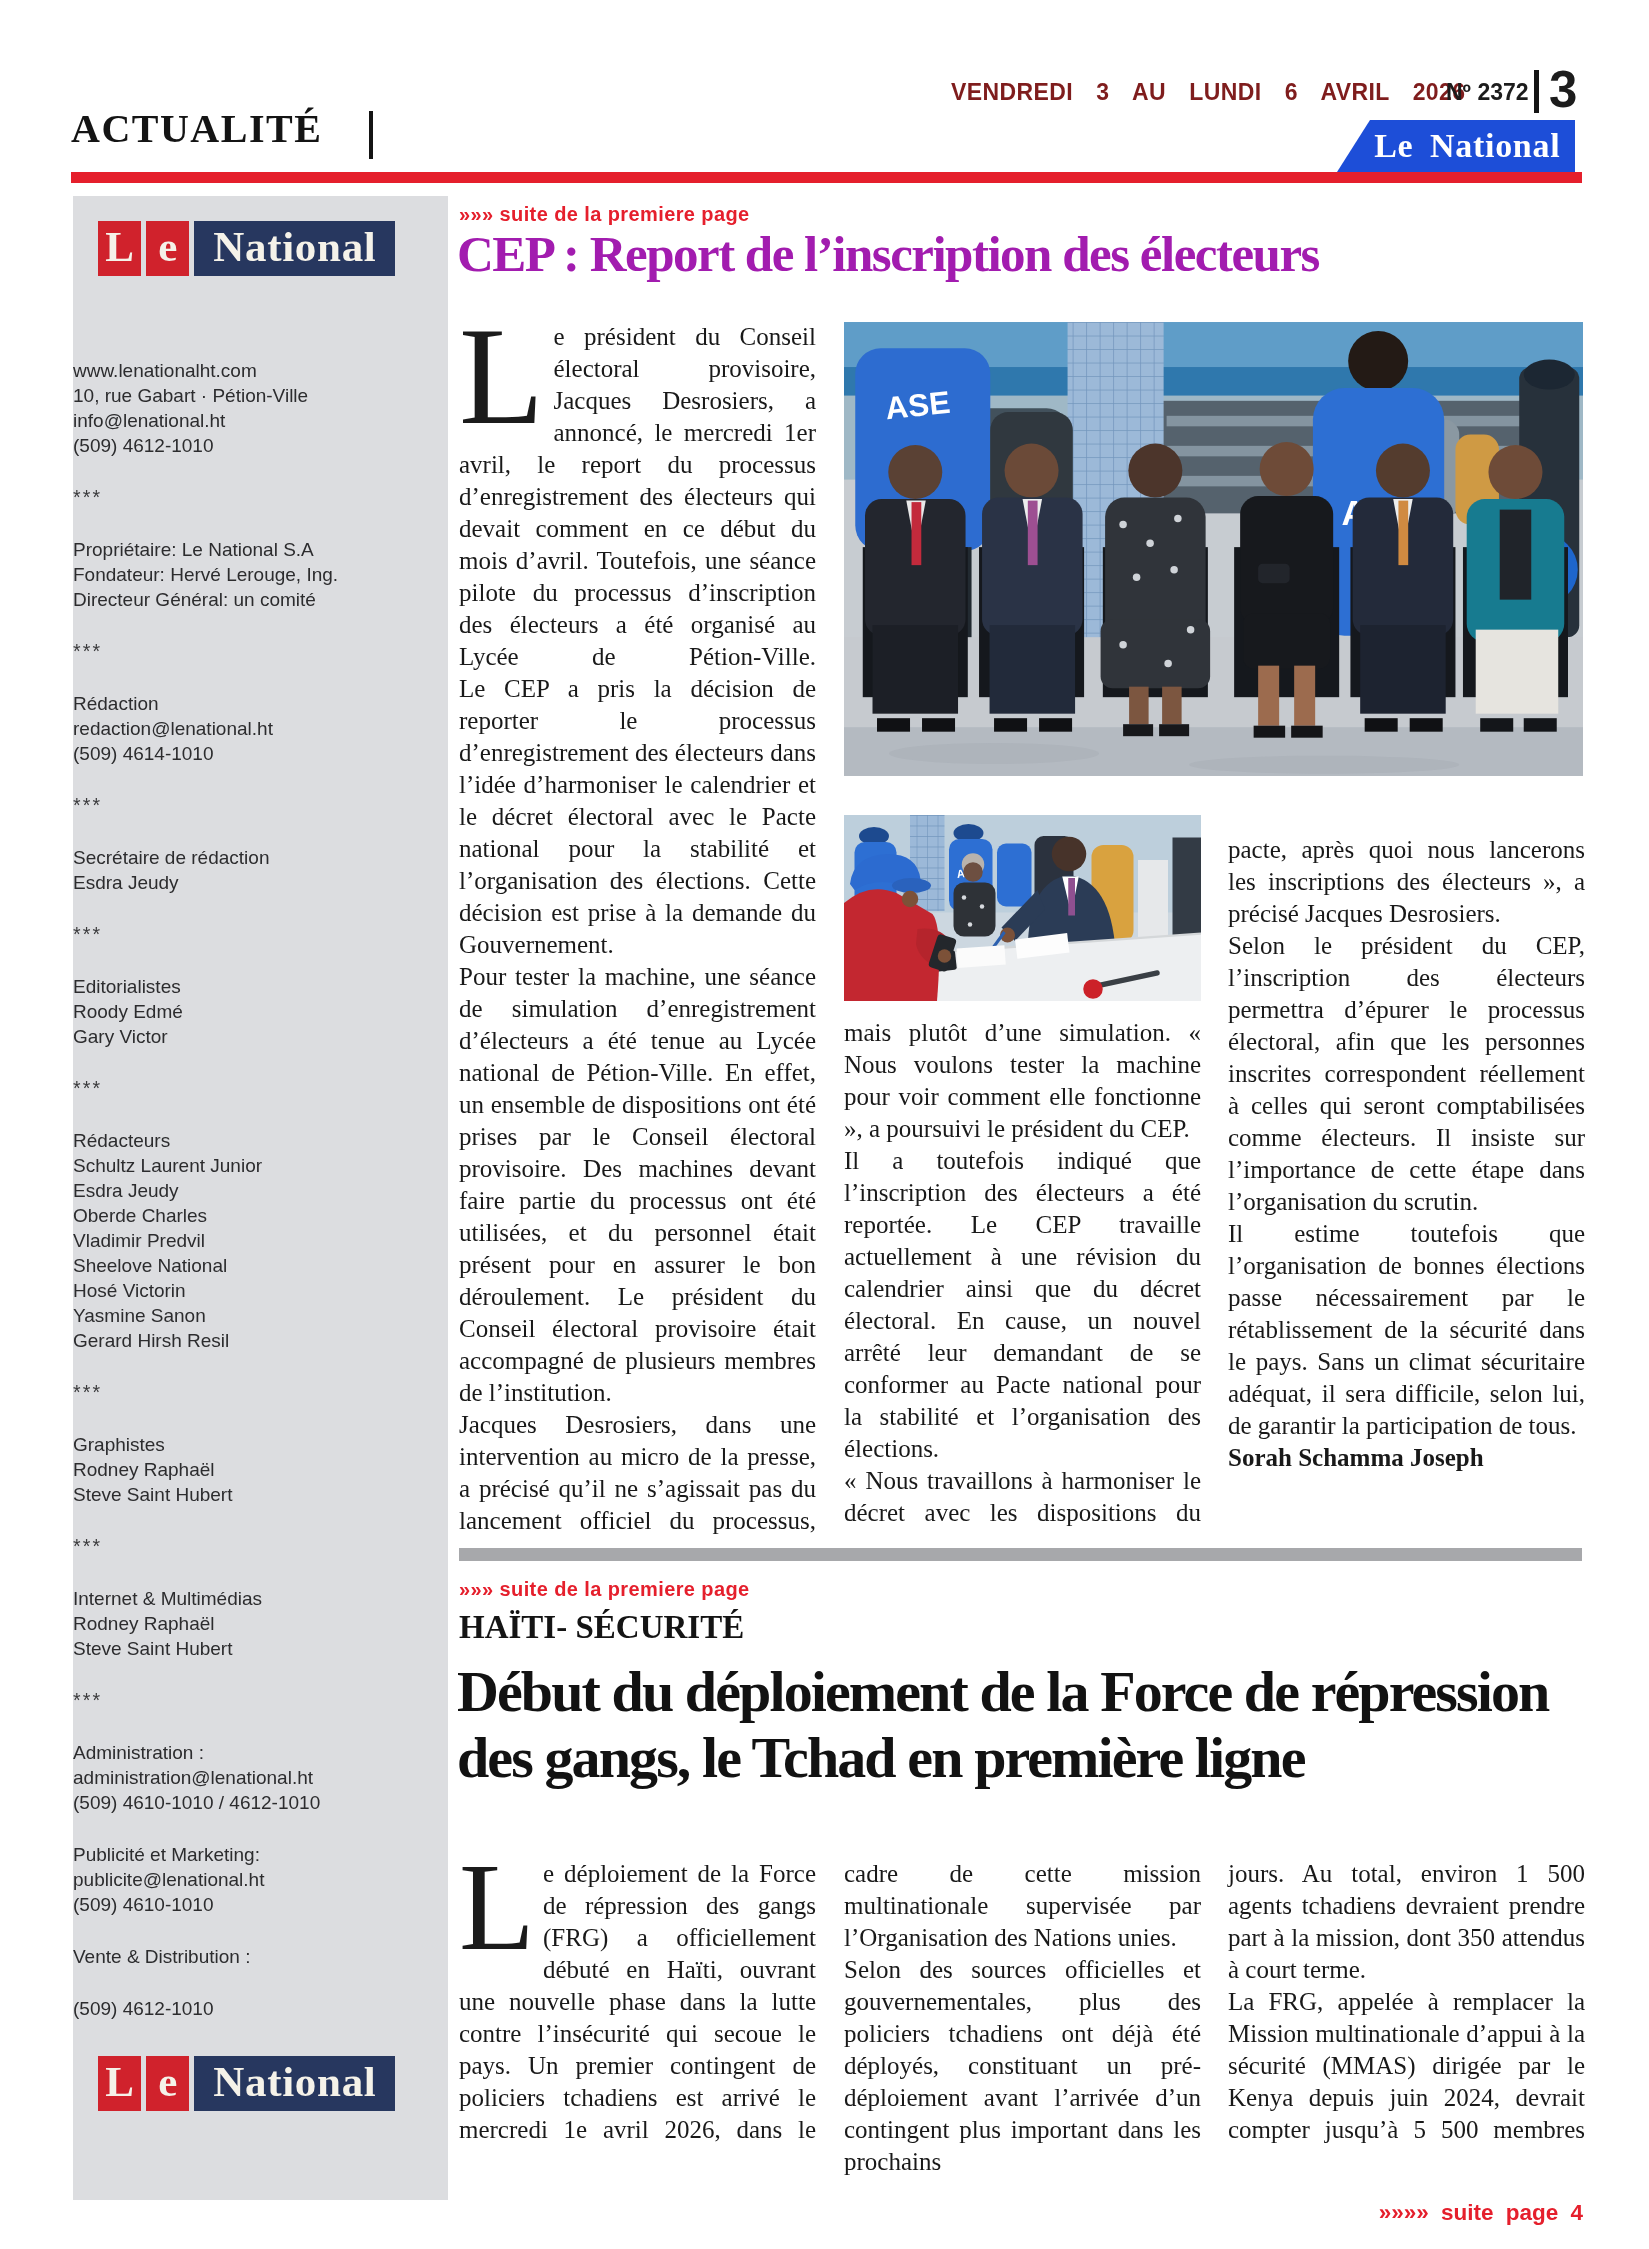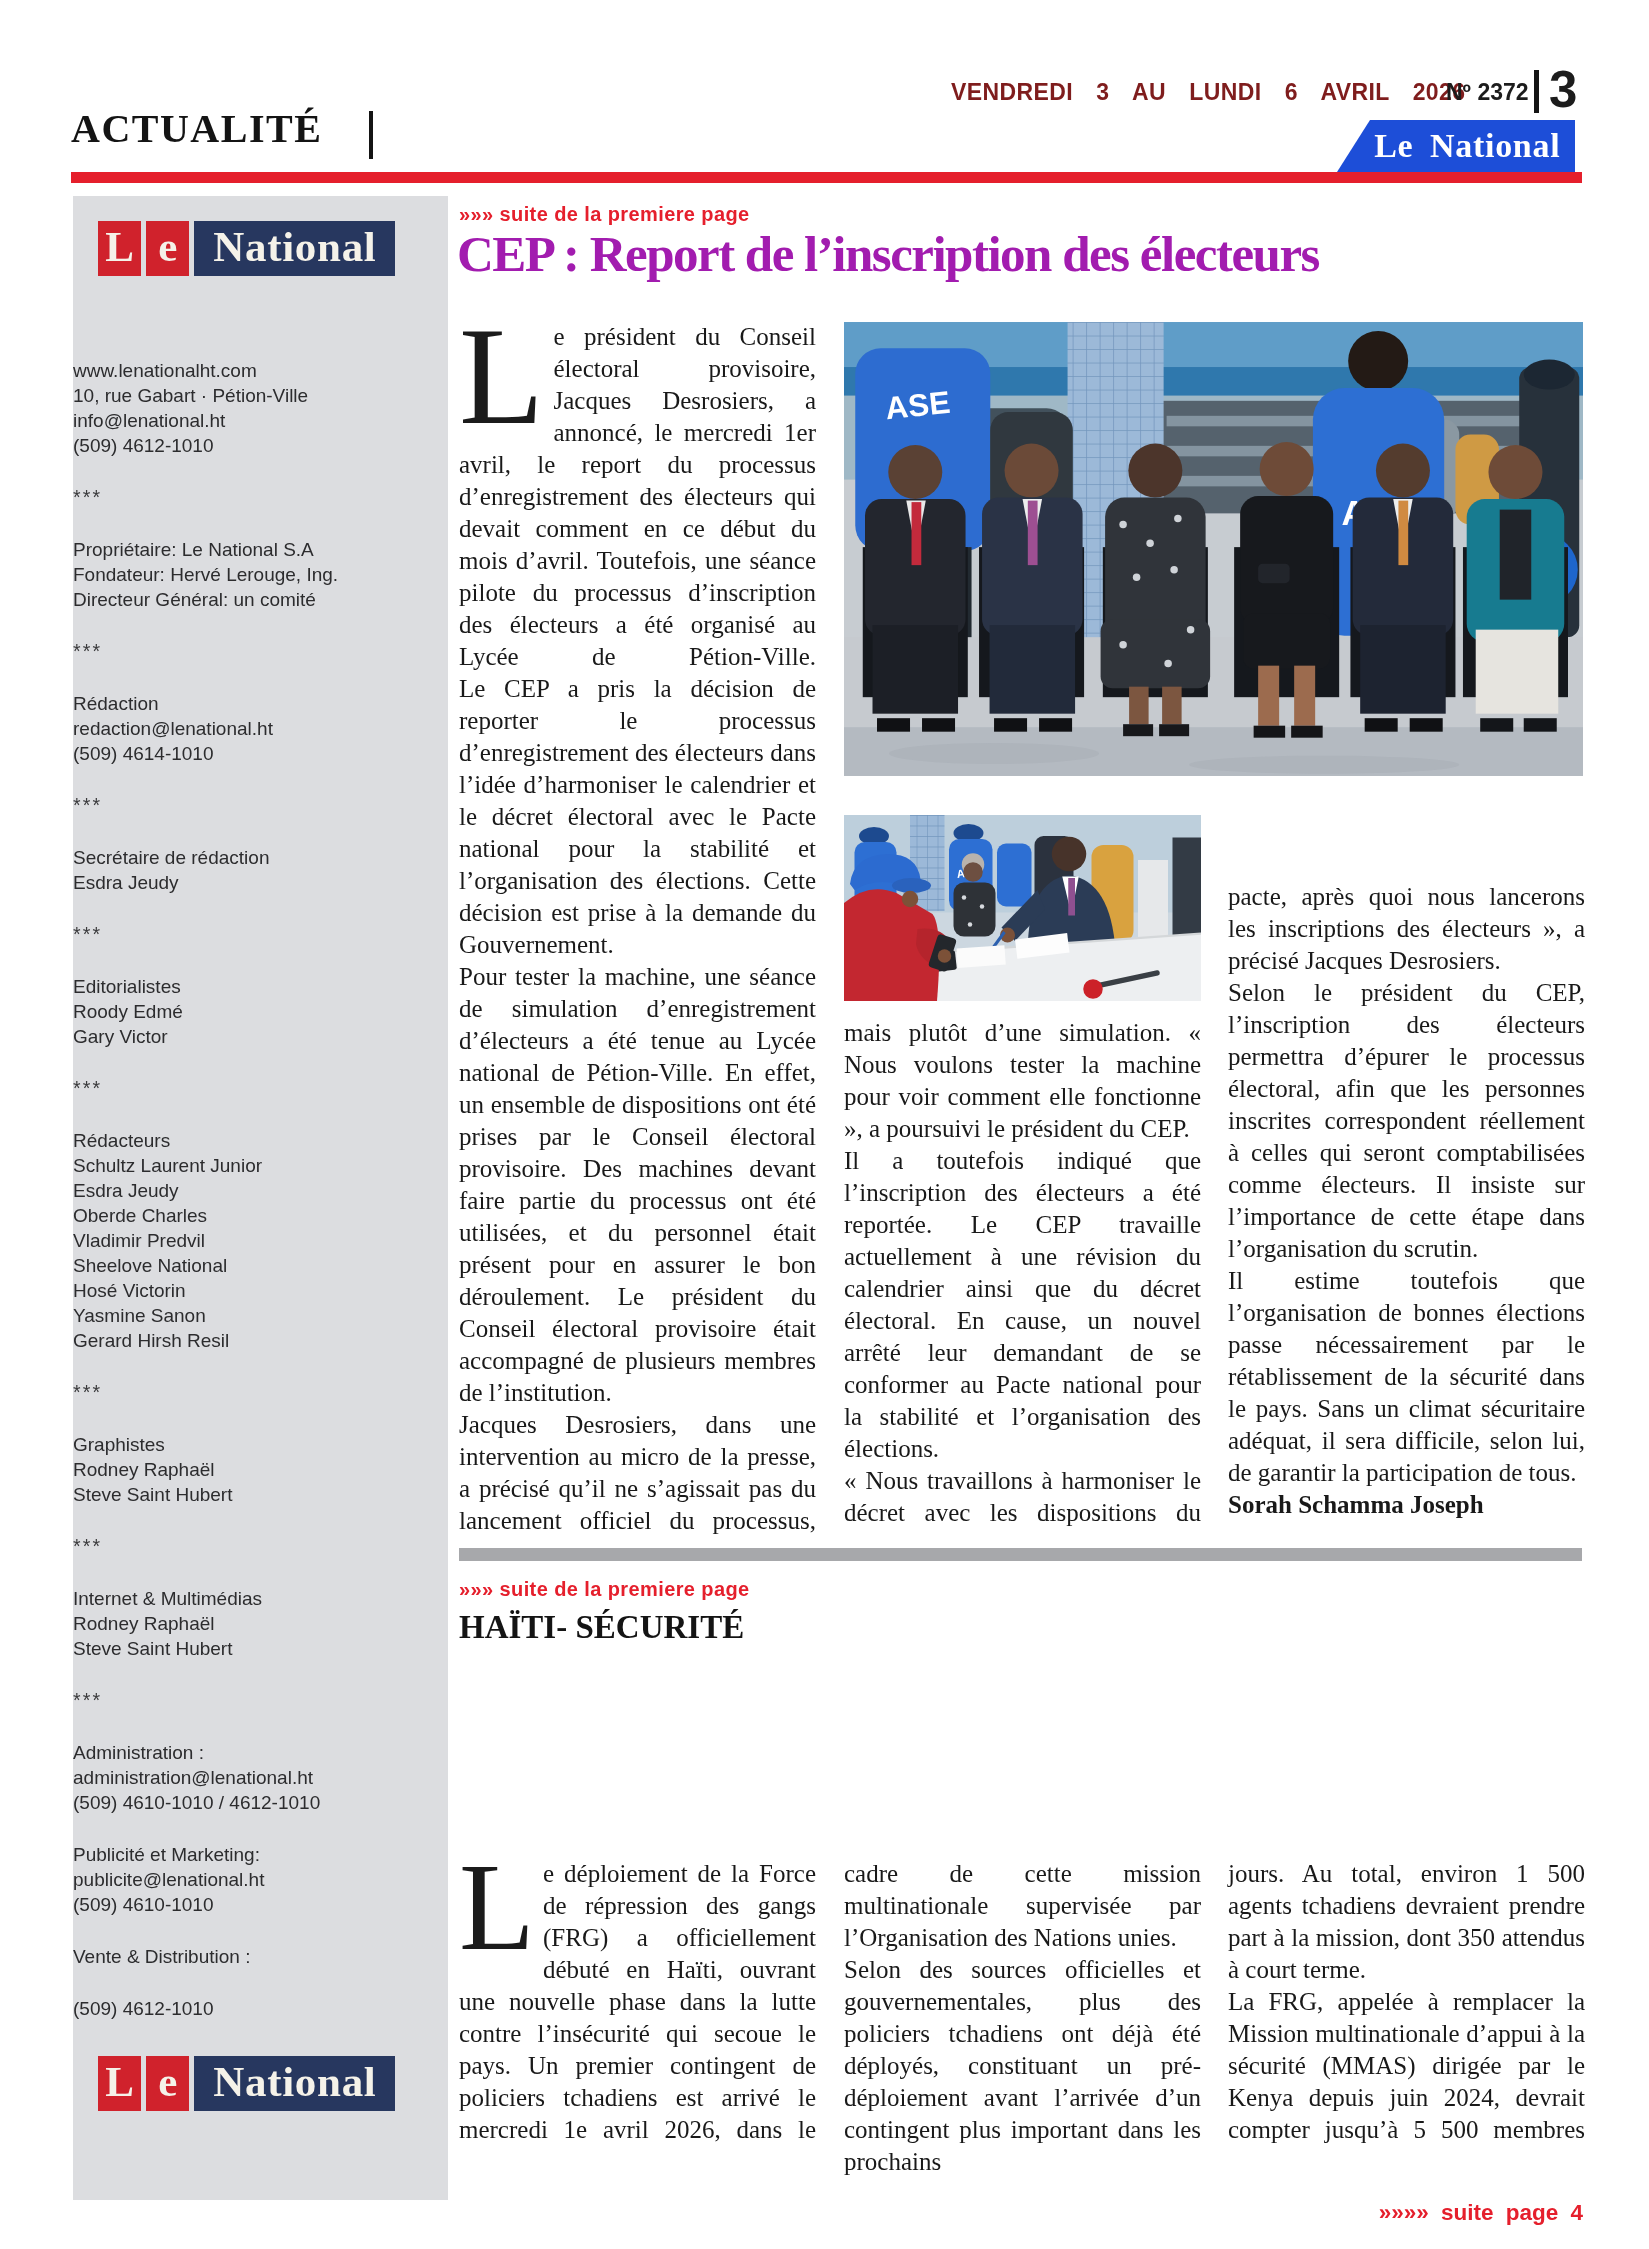--- a/index.html
+++ b/index.html
@@ -44,21 +44,21 @@
               font:400 139px/105px "Liberation Serif", serif; color:#1b1b1b; margin:3px 10.5px 0 0; }
   .dropcap2 { float:left; width:75px; height:96px; overflow:hidden;
               font:400 124px/93px "Liberation Serif", serif; color:#1b1b1b; margin:3px 9px 0 0; }
   .byline { font-weight:700; margin-top:27px; text-align:left; }
 
   #a1-kicker { left:459px; top:204px; }
   #a1-title  { left:457px; top:229px; width:1140px; white-space:nowrap;
                font:700 51px/1 "Liberation Serif", serif; letter-spacing:-1.5px; color:#a21caf; }
   #a1-col1 { left:459px;  top:321px; }
   #a1-col2 { left:844px; top:1017px; }
-  #a1-col3 { left:1228px; top:834px;margin-top:47px; }
+  #a1-col3 { left:1228px; top:834px; }
   #photo1 { left:844px; top:322px;  width:739px; height:454px; }
   #photo2 { left:844px; top:815px; width:357px; height:186px; }
   #photo1 svg, #photo2 svg { display:block; width:100%; height:100%; }
 
   .divider2 { left:459px; top:1548px; width:1123px; height:12.7px; background:#a7a8ab; }
   #a2-kicker  { left:459px; top:1579px; }
   #a2-section { left:459px; top:1611px; font:700 33px/1 "Liberation Serif", serif; letter-spacing:0; color:#141414; }
   #a2-title   { left:457px; top:1659px; width:1117px;
                 font:700 58px/66px "Liberation Serif", serif; letter-spacing:-1.9px; color:#121212; }
   #a2-col1 { left:459px;  top:1858px; }
@@ -352,20 +352,21 @@
   <div class="abs col" id="a1-col3">
     <p>pacte, après quoi nous lancerons les inscriptions des électeurs », a précisé Jacques Desrosiers.</p>
     <p>Selon le président du CEP, l’inscription des électeurs permettra d’épurer le processus électoral, afin que les personnes inscrites correspondent réellement à celles qui seront comptabilisées comme électeurs. Il insiste sur l’importance de cette étape dans l’organisation du scrutin.</p>
     <p>Il estime toutefois que l’organisation de bonnes élections passe nécessairement par le rétablissement de la sécurité dans le pays. Sans un climat sécuritaire adéquat, il sera difficile, selon lui, de garantir la participation de tous.</p>
     <p class="byline">Sorah Schamma Joseph</p>
   </div>
 
   <div class="abs divider2"></div>
   <div class="abs kick" id="a2-kicker">»»» suite de la premiere page</div>
   <div class="abs" id="a2-section">HAÏTI- SÉCURITÉ</div>
+  <h1 class="abs" id="a2-title">Début du déploiement de la Force de répression des gangs, le Tchad en première ligne</h1>
 
   <div class="abs col" id="a2-col1">
     <span class="dropcap2">L</span>
     <p class="cont">e déploiement de la Force de répression des gangs (FRG) a officiellement débuté en Haïti, ouvrant une nouvelle phase dans la lutte contre l’insécurité qui secoue le pays. Un premier contingent de policiers tchadiens est arrivé le mercredi 1e avril 2026, dans le</p>
   </div>
   <div class="abs col" id="a2-col2">
     <p>cadre de cette mission multinationale supervisée par l’Organisation des Nations unies.</p>
     <p class="cont">Selon des sources officielles et gouvernementales, plus des policiers tchadiens ont déjà été déployés, constituant un pré-déploiement avant l’arrivée d’un contingent plus important dans les prochains</p>
   </div>
   <div class="abs col" id="a2-col3">

